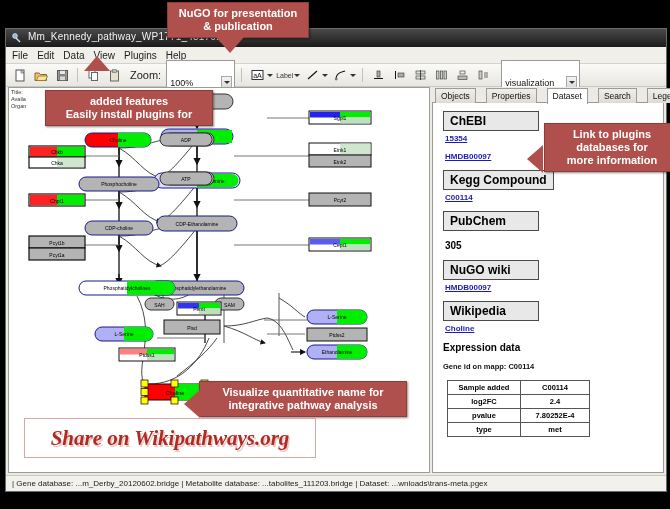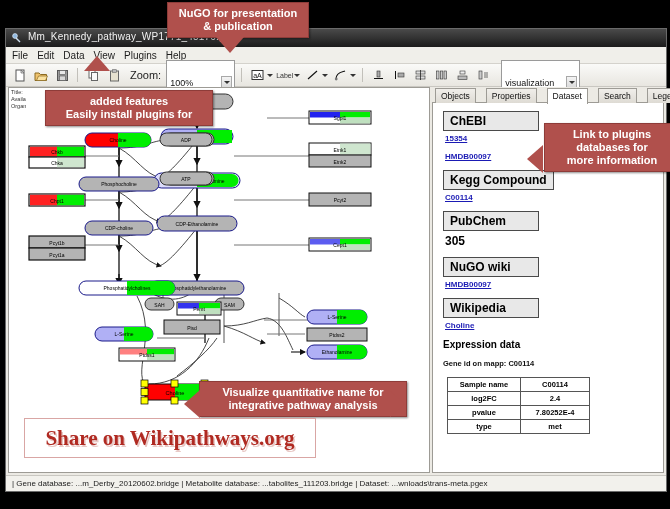--- a/index.html
+++ b/index.html
@@ -50,21 +50,21 @@
         background:#eceae4;border-bottom:1px solid #9d9b95;}
   .tab{font-size:8.5px;color:#111;padding:2px 5px 2px 5px;border:1px solid #9d9b95;
        border-bottom:none;background:linear-gradient(#f0eeea,#dedbd4);position:relative;top:1px;}
   .tab.active{background:#fff;padding-bottom:3px;top:1px;z-index:2;}
   .sidepanel{flex:1;background:#fff;border:1px solid #9d9b95;border-top:none;
        position:relative;overflow:hidden;padding:8px 0 0 10px;}
 
   .dbhead{display:inline-block;min-width:82px;border:1px solid #4a4a4a;background:#e8e8e8;
        font-size:12px;font-weight:bold;color:#000;padding:2px 6px;margin-bottom:3px;}
   .dblink{font-size:8px;color:#1a1ab4;text-decoration:underline;font-weight:bold;margin:0 0 9px 2px;display:block;}
-  .dbplain{font-size:12px;color:#000;margin:0 0 9px 2px;display:block;font-weight:bold;}
+  .dbplain{font-size:10px;color:#000;margin:6px 0 9px 2px;display:block;font-weight:bold;}
   .exptitle{font-size:10px;font-weight:bold;color:#000;margin:2px 0 9px 0;}
   .genemap{font-size:7.5px;font-weight:bold;color:#111;margin-bottom:9px;}
   table.expr{border-collapse:collapse;margin-left:4px;}
   table.expr td{border:1px solid #555;font-size:7.5px;font-weight:bold;color:#000;
        padding:2px 4px;text-align:center;background:#fff;}
   table.expr td.k{width:64px;}
   table.expr td.v{width:60px;}
 
   
   .statusbar{position:absolute;left:0;right:0;bottom:0;height:15px;background:#f2f1ec;
@@ -79,21 +79,21 @@
        border-right:14px solid transparent;border-top:16px solid #b0504c;z-index:40;}
   .arrow-up{position:absolute;width:0;height:0;border-left:13px solid transparent;
        border-right:13px solid transparent;border-bottom:15px solid #b0504c;z-index:40;}
   .arrow-lf{position:absolute;width:0;height:0;border-top:14px solid transparent;
        border-bottom:14px solid transparent;border-right:16px solid #b0504c;z-index:40;}
   .arrow-rt{position:absolute;width:0;height:0;border-top:13px solid transparent;
        border-bottom:13px solid transparent;border-left:15px solid #b0504c;z-index:40;}
 
   .share{position:absolute;left:24px;top:418px;width:290px;height:38px;background:#fff;
        border:1px solid #d9a6a4;display:flex;align-items:center;justify-content:center;z-index:45;}
-  .share span{font-family:"Liberation Serif",serif;font-weight:bold;
+  .share span{font-family:"Liberation Serif",serif;font-style:italic;font-weight:bold;
        font-size:21px;color:#b02a22;text-shadow:1.5px 1.5px 0 #e8c9c6;}
 
   
   svg.pw{position:absolute;left:0;top:0;}
   .nd{font-size:5px;font-family:"Liberation Sans",sans-serif;text-anchor:middle;fill:#000;}
   .nd6{font-size:5.6px;font-family:"Liberation Sans",sans-serif;text-anchor:middle;fill:#000;}
 </style>
 </head>
 <body>
 
@@ -553,21 +553,21 @@
           <a class="dblink" href="#">HMDB00097</a>
 
           <div class="dbhead">Wikipedia</div>
           <a class="dblink" href="#">Choline</a>
 
           <div class="exptitle">Expression data</div>
           <div class="genemap">Gene id on mapp: C00114</div>
           <table class="expr">
             <tbody>
                 <tr>
-              <td class="k">Sample name</td>
+              <td class="k">Sample added</td>
               <td class="v">C00114</td>
             </tr>
             <tr>
               <td class="k">log2FC</td>
               <td class="v">2.4</td>
             </tr>
             <tr>
               <td class="k">pvalue</td>
               <td class="v">7.80252E-4</td>
             </tr>

